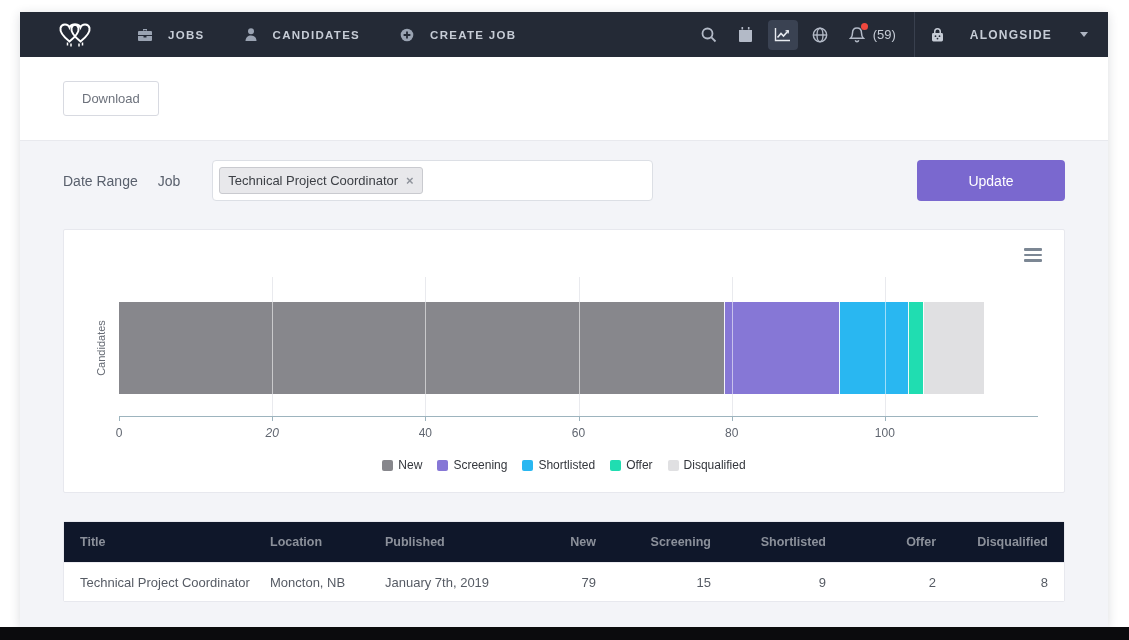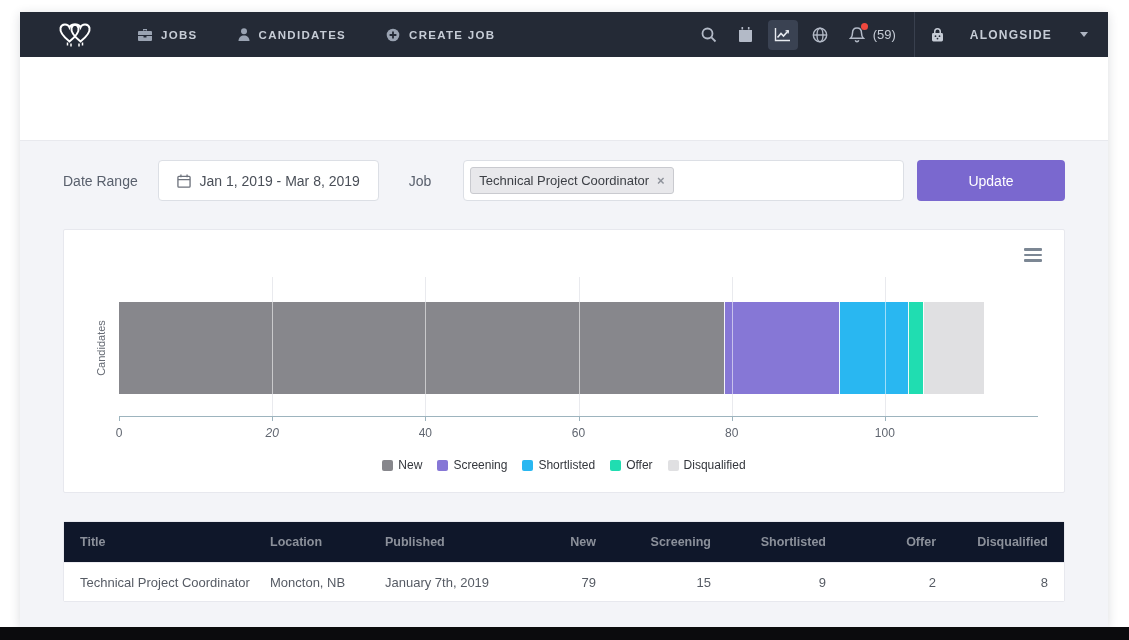--- a/index.html
+++ b/index.html
@@ -6,21 +6,21 @@
   html,body { width:1129px; height:640px; background:#fff; overflow:hidden;
               font-family:"Liberation Sans", sans-serif; }
   .app { position:absolute; left:20px; top:12px; width:1088px; height:615px;
          background:#fff; box-shadow:0 2px 10px rgba(40,45,60,.16); }
 
   
   .navbar { height:45px; background:#242a36; display:flex; align-items:center;
             padding:0 20px 0 34px; color:#c2c8d4; }
   .logo { margin-right:42px; display:flex; align-items:center; }
   .nav-items { display:flex; gap:40px; align-items:center; }
-  .nav-item { display:flex; align-items:center; gap:9px; font-size:11.5px; font-weight:700;
+  .nav-item { display:flex; align-items:center; gap:16px; font-size:11.5px; font-weight:700;
               letter-spacing:1.3px; color:#c6ccd6; cursor:pointer; }
   .nav-item svg { color:#9aa3b2; }
   .nav-right { margin-left:auto; display:flex; align-items:center;text-align:right; }
   .icon-btn { width:30px; height:30px; display:flex; align-items:center; justify-content:center;
               color:#b3bac7; cursor:pointer; margin-left:7px; }
   .icon-btn.active { background:#3a4252; border-radius:4px; color:#e8ebf0; }
   .bell-wrap { position:relative; }
   .bell-dot { position:absolute; top:3px; right:4px; width:7px; height:7px; border-radius:50%;
               background:#f0483e; }
   .notif-count { font-size:13px; color:#c6ccd6; margin-left:1px; }
@@ -186,35 +186,27 @@
             <circle cx="6.5" cy="11.6" r=".9" fill="#242a36"></circle>
           </svg>
         </span>
         <span>ALONGSIDE</span>
         <span class="chev"></span>
       </div>
     </div>
   </header>
 
   <section class="page-header">
+    <button class="download-btn">Download</button>
   </section>
 
   <main class="page-body">
 
     <div class="filter-row">
       <span class="filter-label lbl-date">Date Range</span>
-      <div class="date-input">
-        <span>
-          <svg width="14" height="14" viewBox="0 0 15 15" fill="none" stroke="currentColor" stroke-width="1.4">
-            <rect x="1" y="2.5" width="13" height="11.5" rx="1"></rect>
-            <path d="M1 6 H14 M4.2 0.5 V3.5 M10.8 0.5 V3.5"></path>
-          </svg>
-        </span>
-        <span>Jan 1, 2019 - Mar 8, 2019</span>
-      </div>
 
       <span class="filter-label lbl-job">Job</span>
       <div class="job-input">
         <span class="job-tag">
           <span>Technical Project Coordinator</span>
           <span class="tag-x">×</span>
         </span>
       </div>
 
       <button class="update-btn">Update</button>

